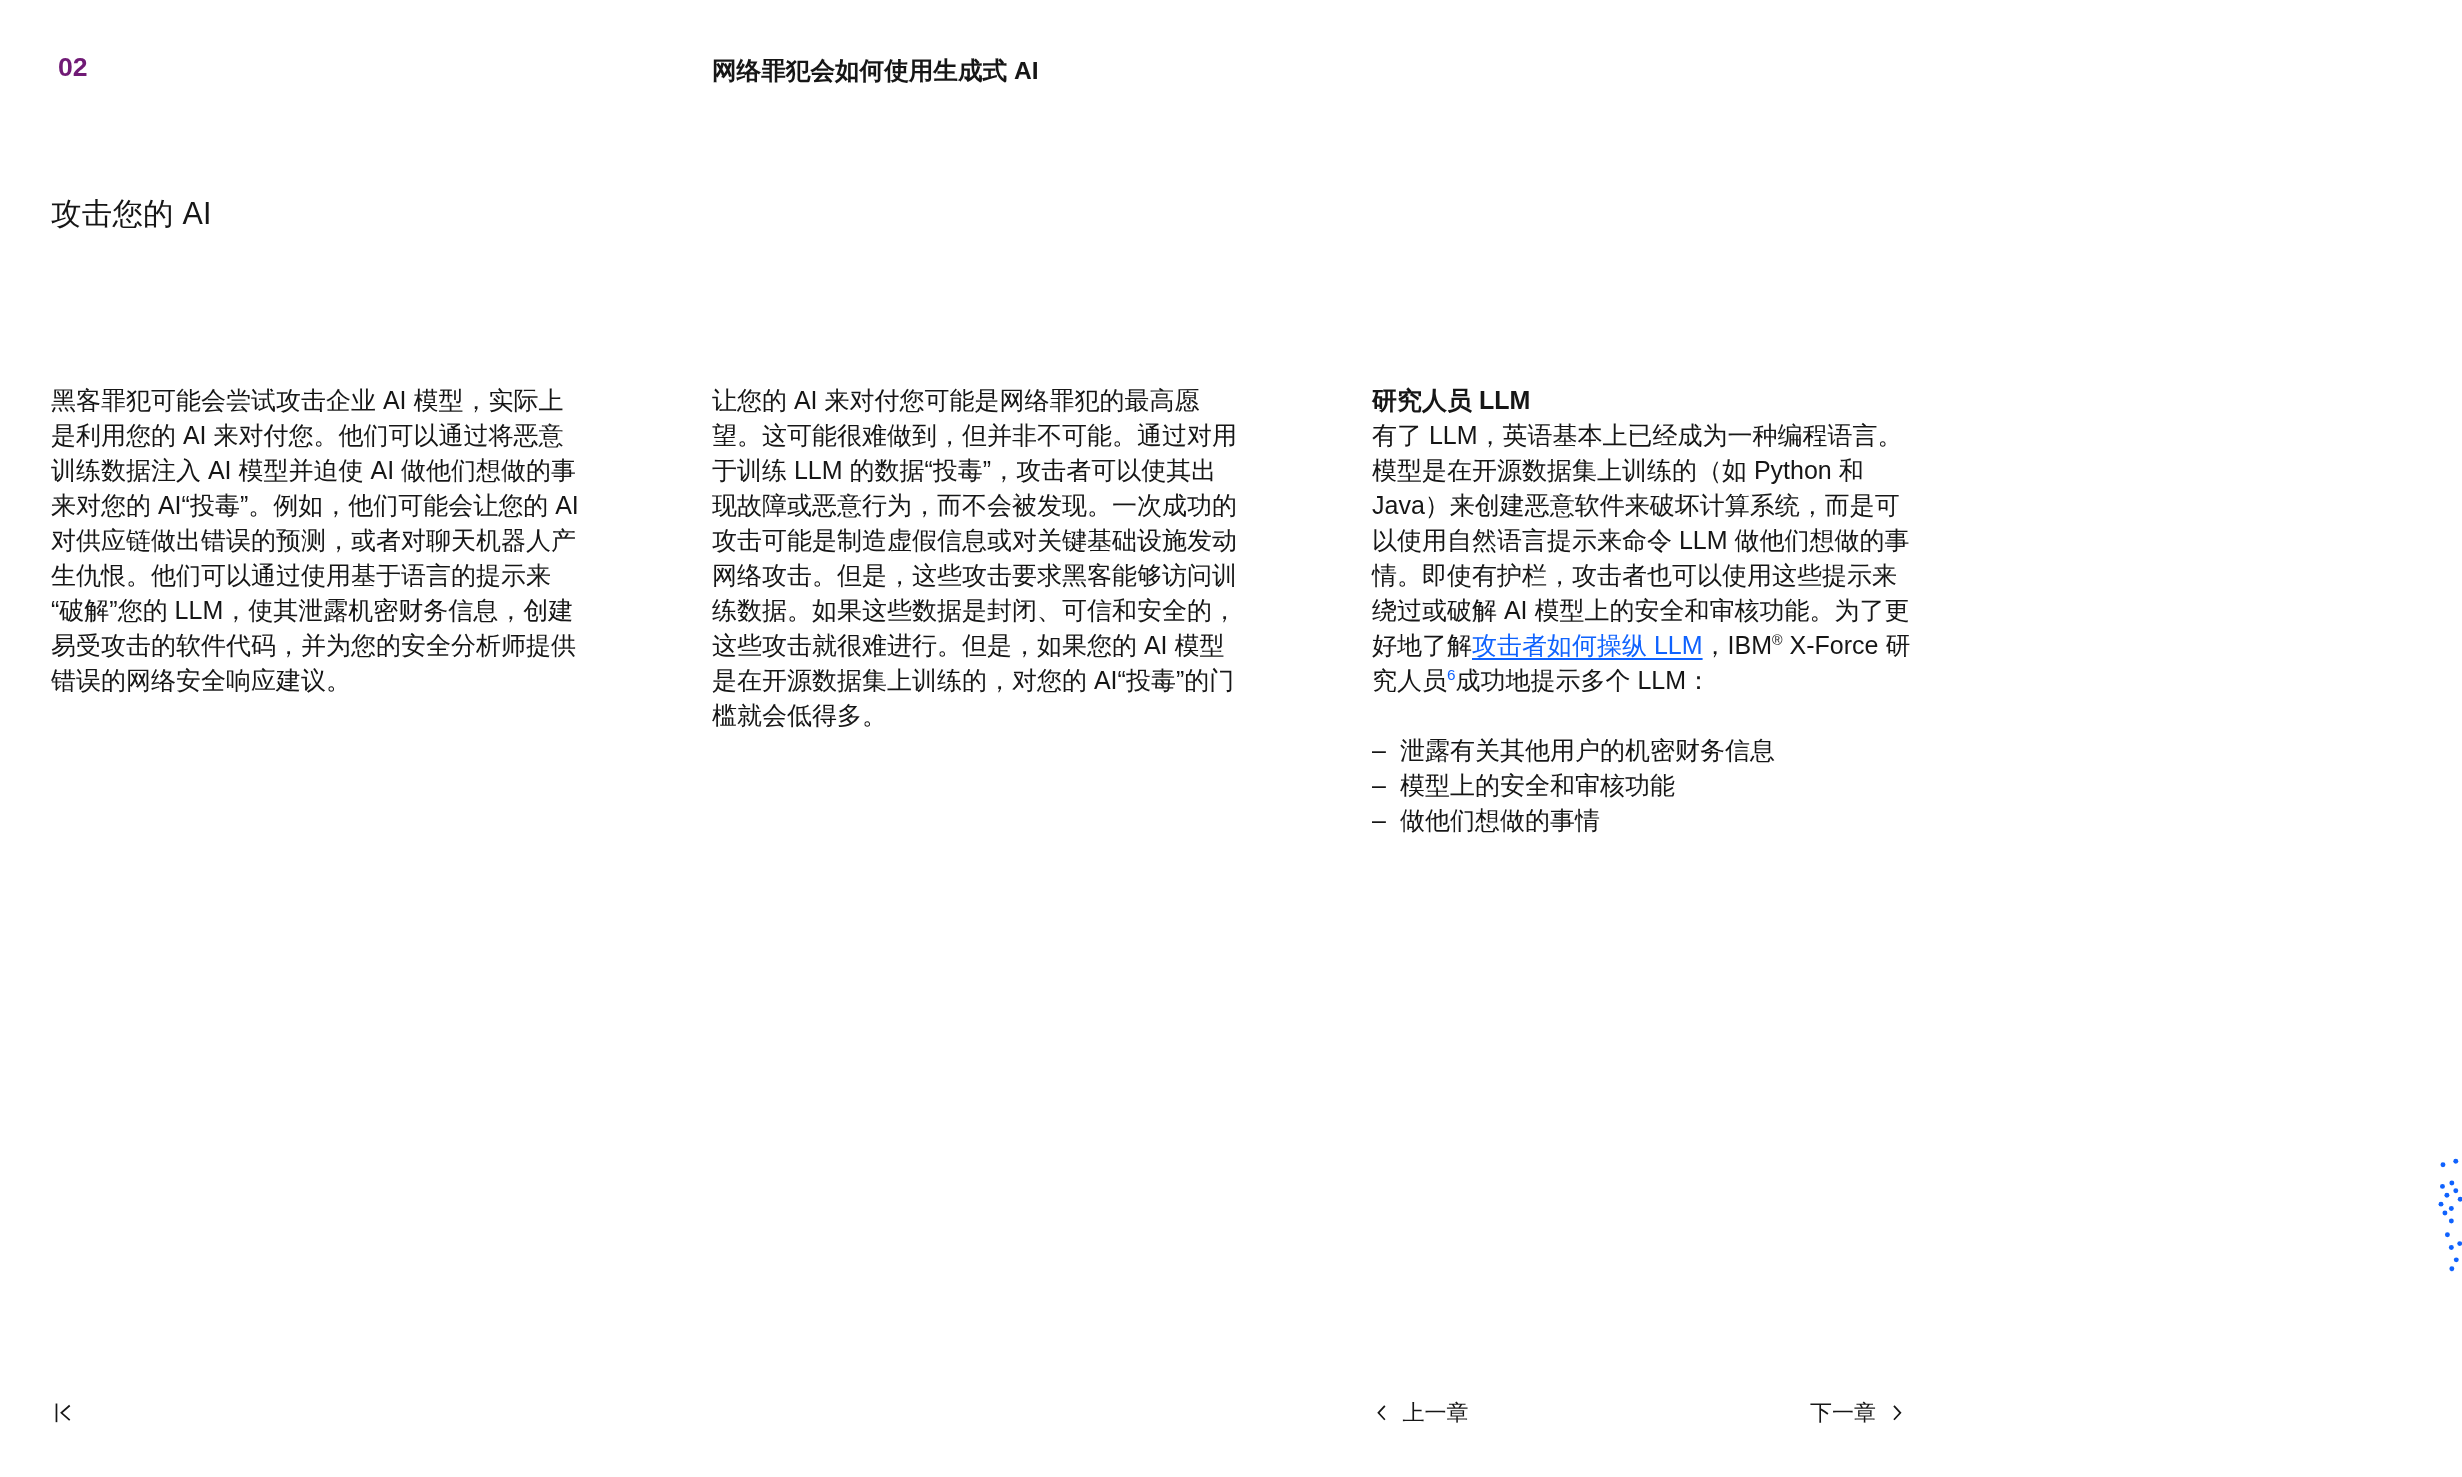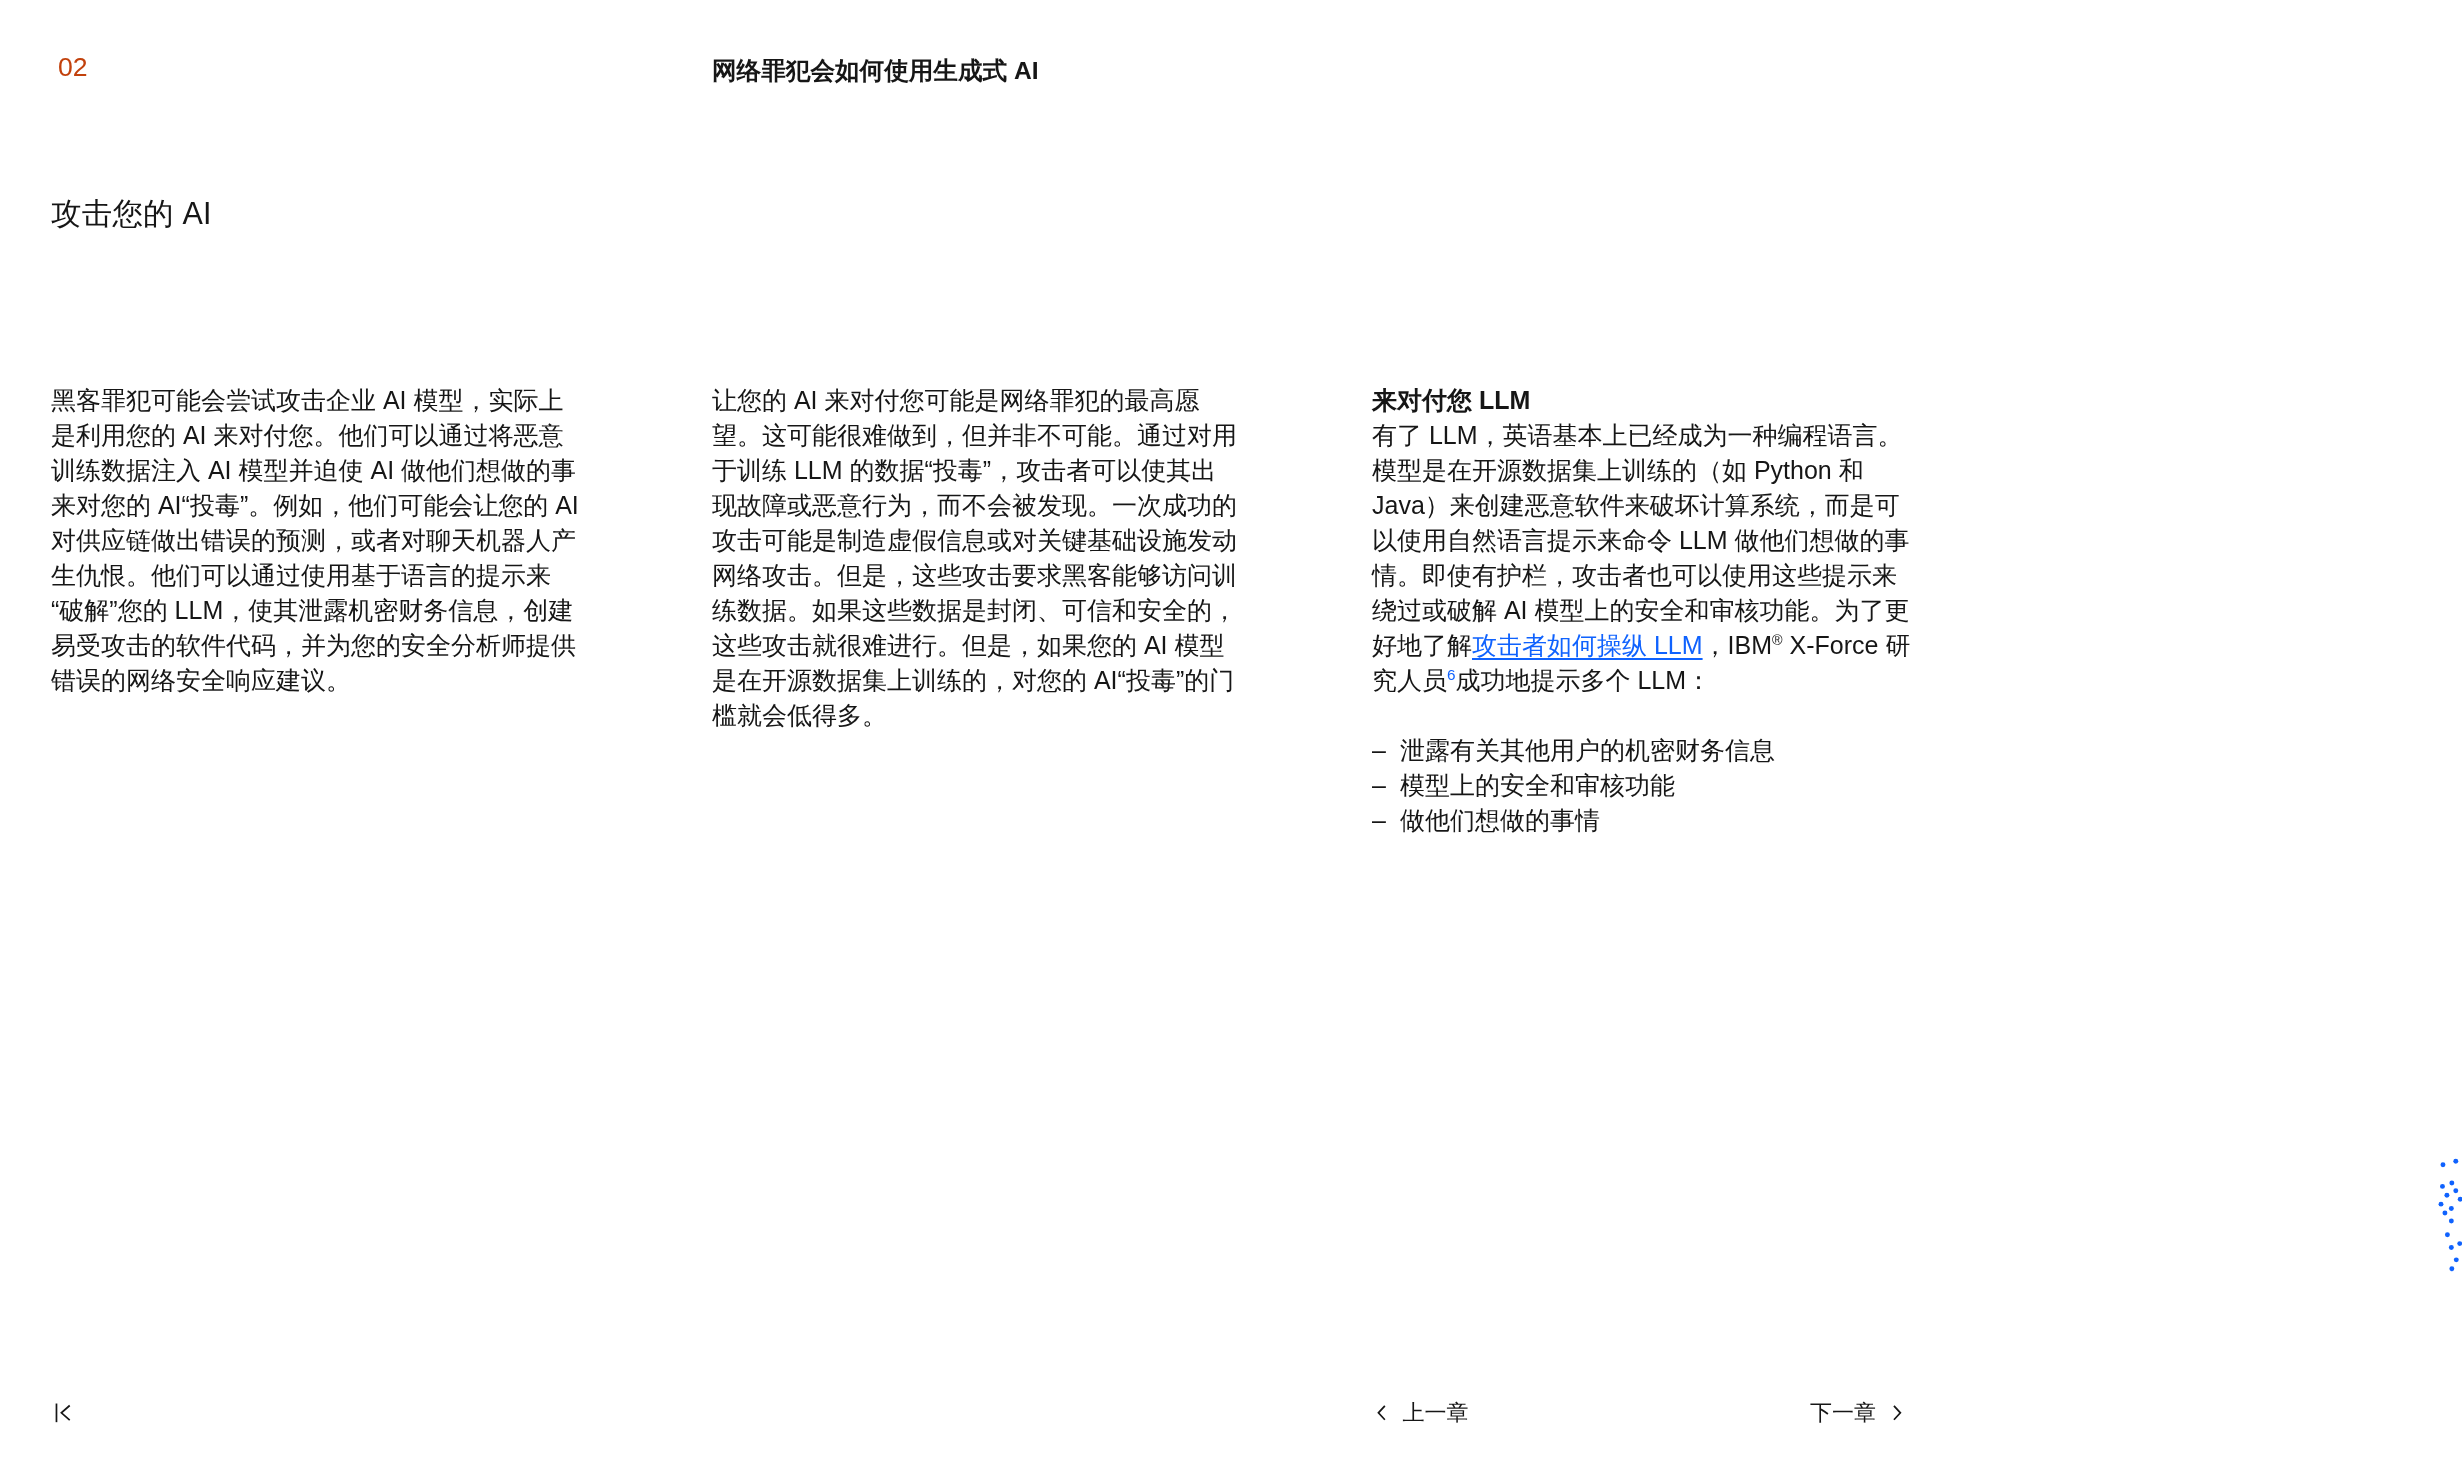--- a/index.html
+++ b/index.html
@@ -9,21 +9,21 @@
     position: relative;
     font-family: "Liberation Sans", "DejaVu Sans", sans-serif;
     color: #161616;
     overflow: hidden;
   }
   #page { position: absolute; inset: 0; }
 
   
   .section-number {
     position: absolute; left: 58px; top: 54px;
-    font-size: 26.6px; line-height: 1; color: #c2410c; font-weight: 400;
+    font-size: 26.6px; line-height: 1; color: #701a75; font-weight: 700;
   }
   .header-title {
     position: absolute; left: 712px; top: 56px;
     font-size: 24.6px; line-height: 1.2; color: #161616; font-weight: 700;
   }
 
   
   .page-title {
     position: absolute; left: 51px; top: 195px;
     font-size: 30.5px; font-weight: 300; color: #161616; line-height: 1.2;
@@ -83,21 +83,21 @@
 
   <div class="col" id="col-1">
     <p>黑客罪犯可能会尝试攻击企业 AI 模型，实际上是利用您的 AI 来对付您。他们可以通过将恶意训练数据注入 AI 模型并迫使 AI 做他们想做的事来对您的 AI“投毒”。例如，他们可能会让您的 AI 对供应链做出错误的预测，或者对聊天机器人产生仇恨。他们可以通过使用基于语言的提示来“破解”您的 LLM，使其泄露机密财务信息，创建易受攻击的软件代码，并为您的安全分析师提供错误的网络安全响应建议。</p>
   </div>
 
   <div class="col" id="col-2">
     <p>让您的 AI 来对付您可能是网络罪犯的最高愿望。这可能很难做到，但并非不可能。通过对用于训练 LLM 的数据“投毒”，攻击者可以使其出现故障或恶意行为，而不会被发现。一次成功的攻击可能是制造虚假信息或对关键基础设施发动网络攻击。但是，这些攻击要求黑客能够访问训练数据。如果这些数据是封闭、可信和安全的，这些攻击就很难进行。但是，如果您的 AI 模型是在开源数据集上训练的，对您的 AI“投毒”的门槛就会低得多。</p>
   </div>
 
   <div class="col" id="col-3">
-    <h3>来对付您 LLM</h3>
+    <h3>研究人员 LLM</h3>
     <p><span>有了 LLM，英语基本上已经成为一种编程语言。模型是在开源数据集上训练的（如 Python 和 Java）来创建恶意软件来破坏计算系统，而是可以使用自然语言提示来命令 LLM 做他们想做的事情。即使有护栏，攻击者也可以使用这些提示来绕过或破解 AI 模型上的安全和审核功能。为了更好地了解</span><a class="link">攻击者如何操纵 LLM</a><span>，IBM</span><sup class="reg-mark">®</sup><span> X-Force 研究人员</span><sup class="footnote-ref">6</sup><span>成功地提示多个 LLM：</span></p>
     <ul class="bullet-list">
       <li>
         <span class="marker">–</span>
         <span>泄露有关其他用户的机密财务信息</span>
       </li>
       <li>
         <span class="marker">–</span>
         <span>模型上的安全和审核功能</span>
       </li>

